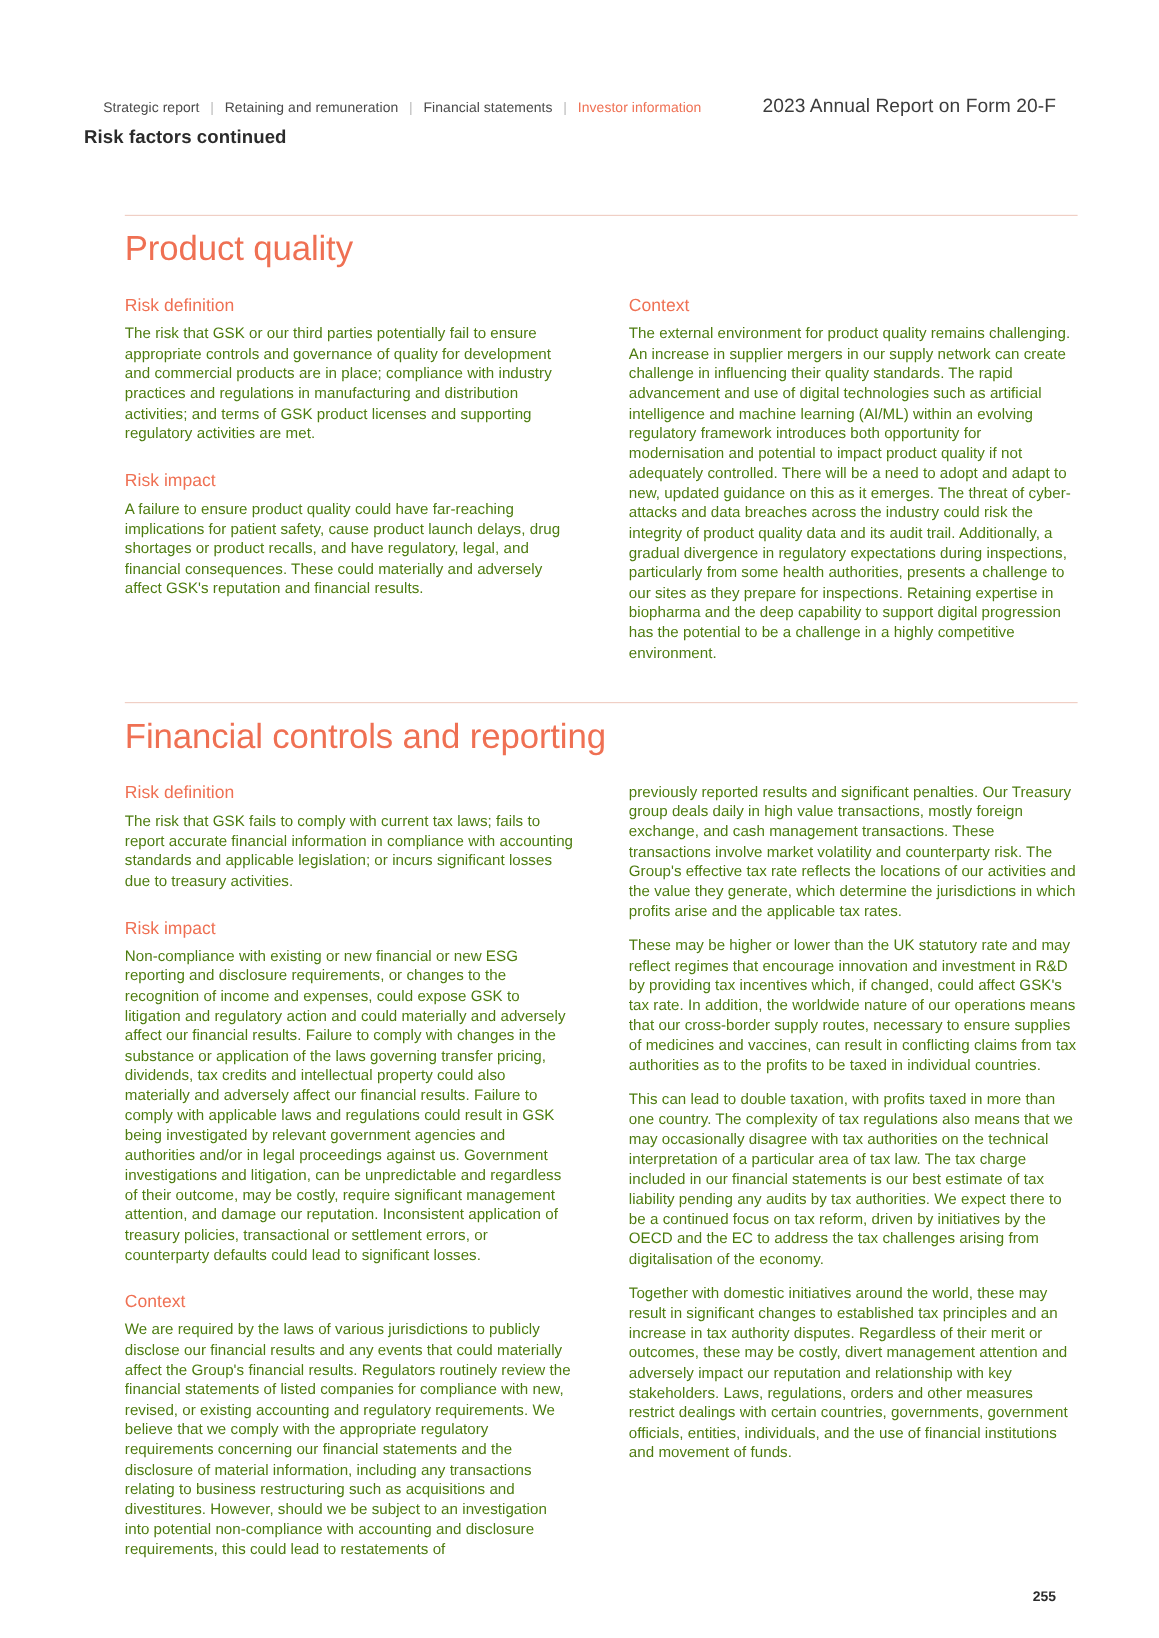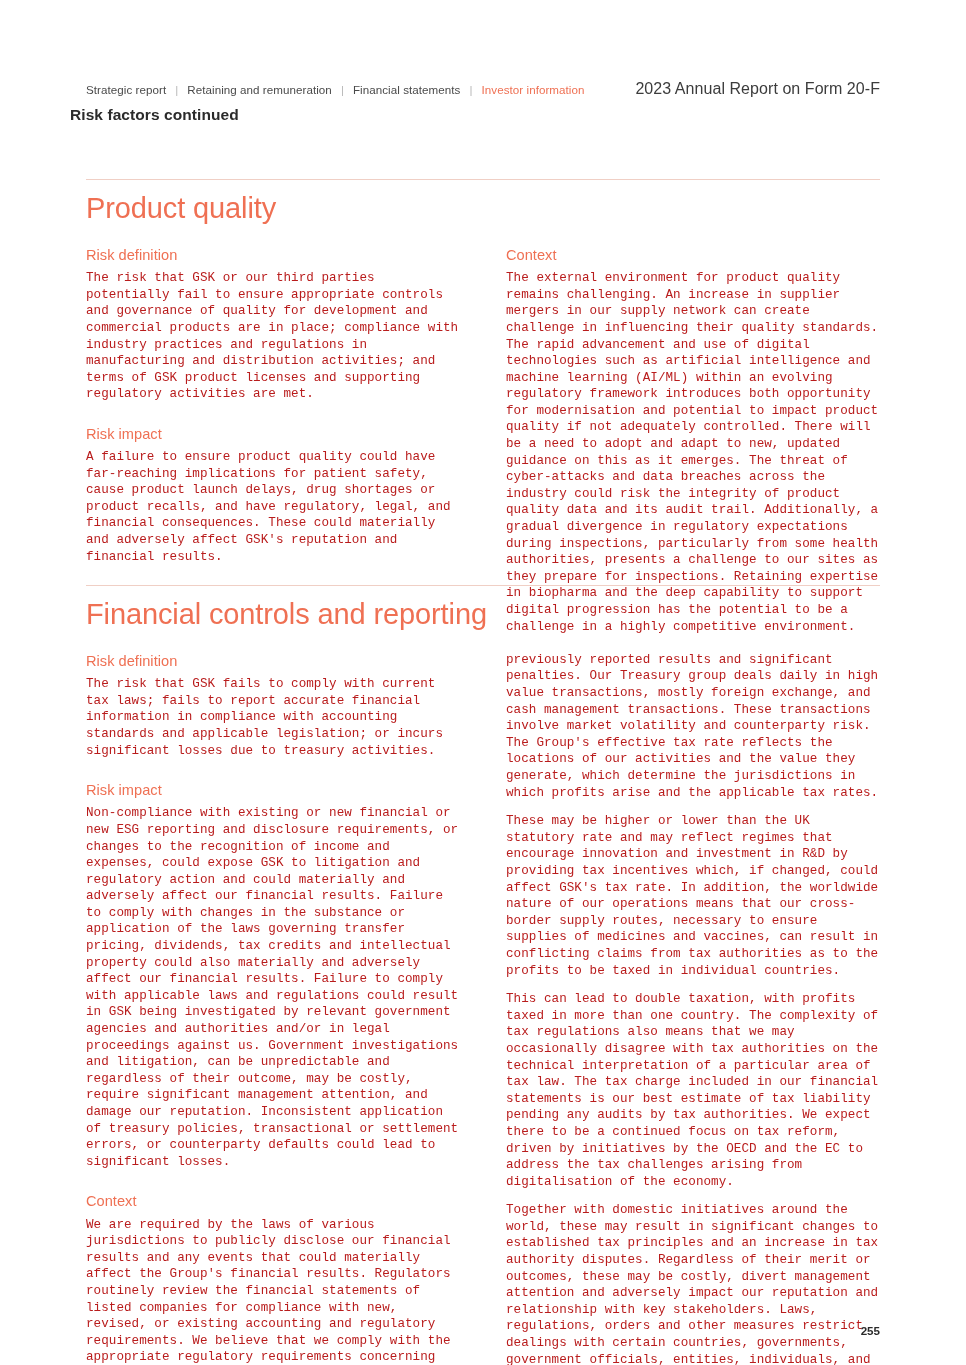--- a/index.html
+++ b/index.html
@@ -66,21 +66,21 @@
     top: 106px;
     font-size: 15.5px;
     font-weight: bold;
     color: #2b2b2b;
     letter-spacing: 0.005em;
   }
 
   
   .risk-block {
     position: absolute;
-    left: 86px;
+    left: 104px;
     width: 794px;
   }
   #risk-block-0 { top: 179px; }
   #risk-block-1 { top: 585px; }
 
   .rule {
     width: 794px;
     height: 1px;
     background: #f0cfc5;
     margin: 0;
@@ -111,24 +111,23 @@
     color: #ef7053;
     margin: 0 0 6px 0;
     line-height: 1.25;
     letter-spacing: 0.002em;
   }
   .sub-heading.spaced { margin-top: 22px; }
 
   .body-text {
     font-size: 12.6px;
     line-height: 16.6px;
-    color: #b91c1c;
+    color: #4d7c0f;
     margin: 0 0 12px 0;
     letter-spacing: 0.003em;
-    font-family: Liberation Mono, monospace;
   }
   .body-text:last-child { margin-bottom: 0; }
 
   
   .cols-stagger { display: flex; margin-top: 21px; }
   .cols-stagger .col.right { padding-top: 0px; }
 
   
   .folio {
     position: absolute;

